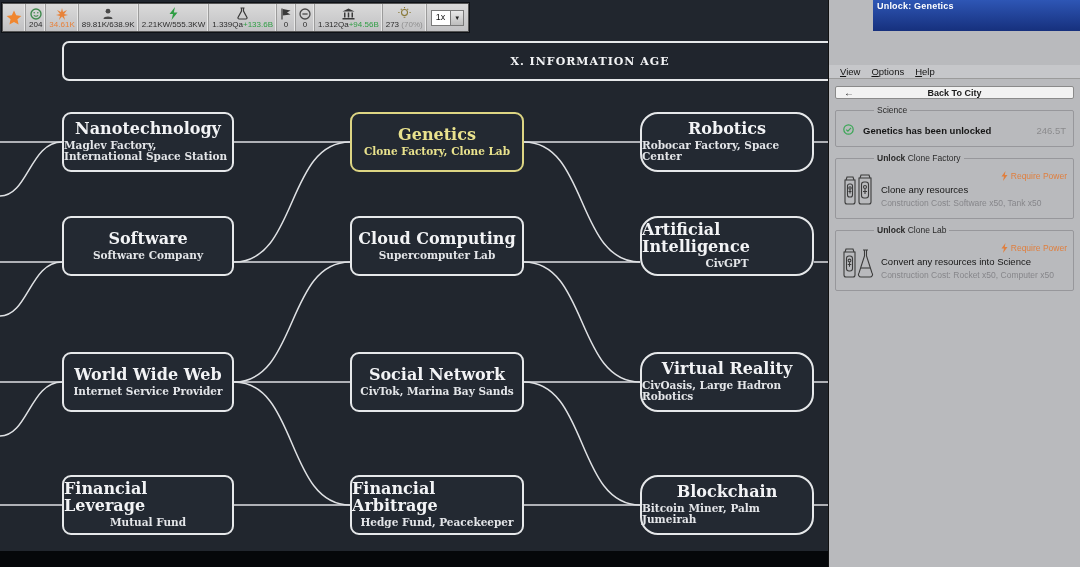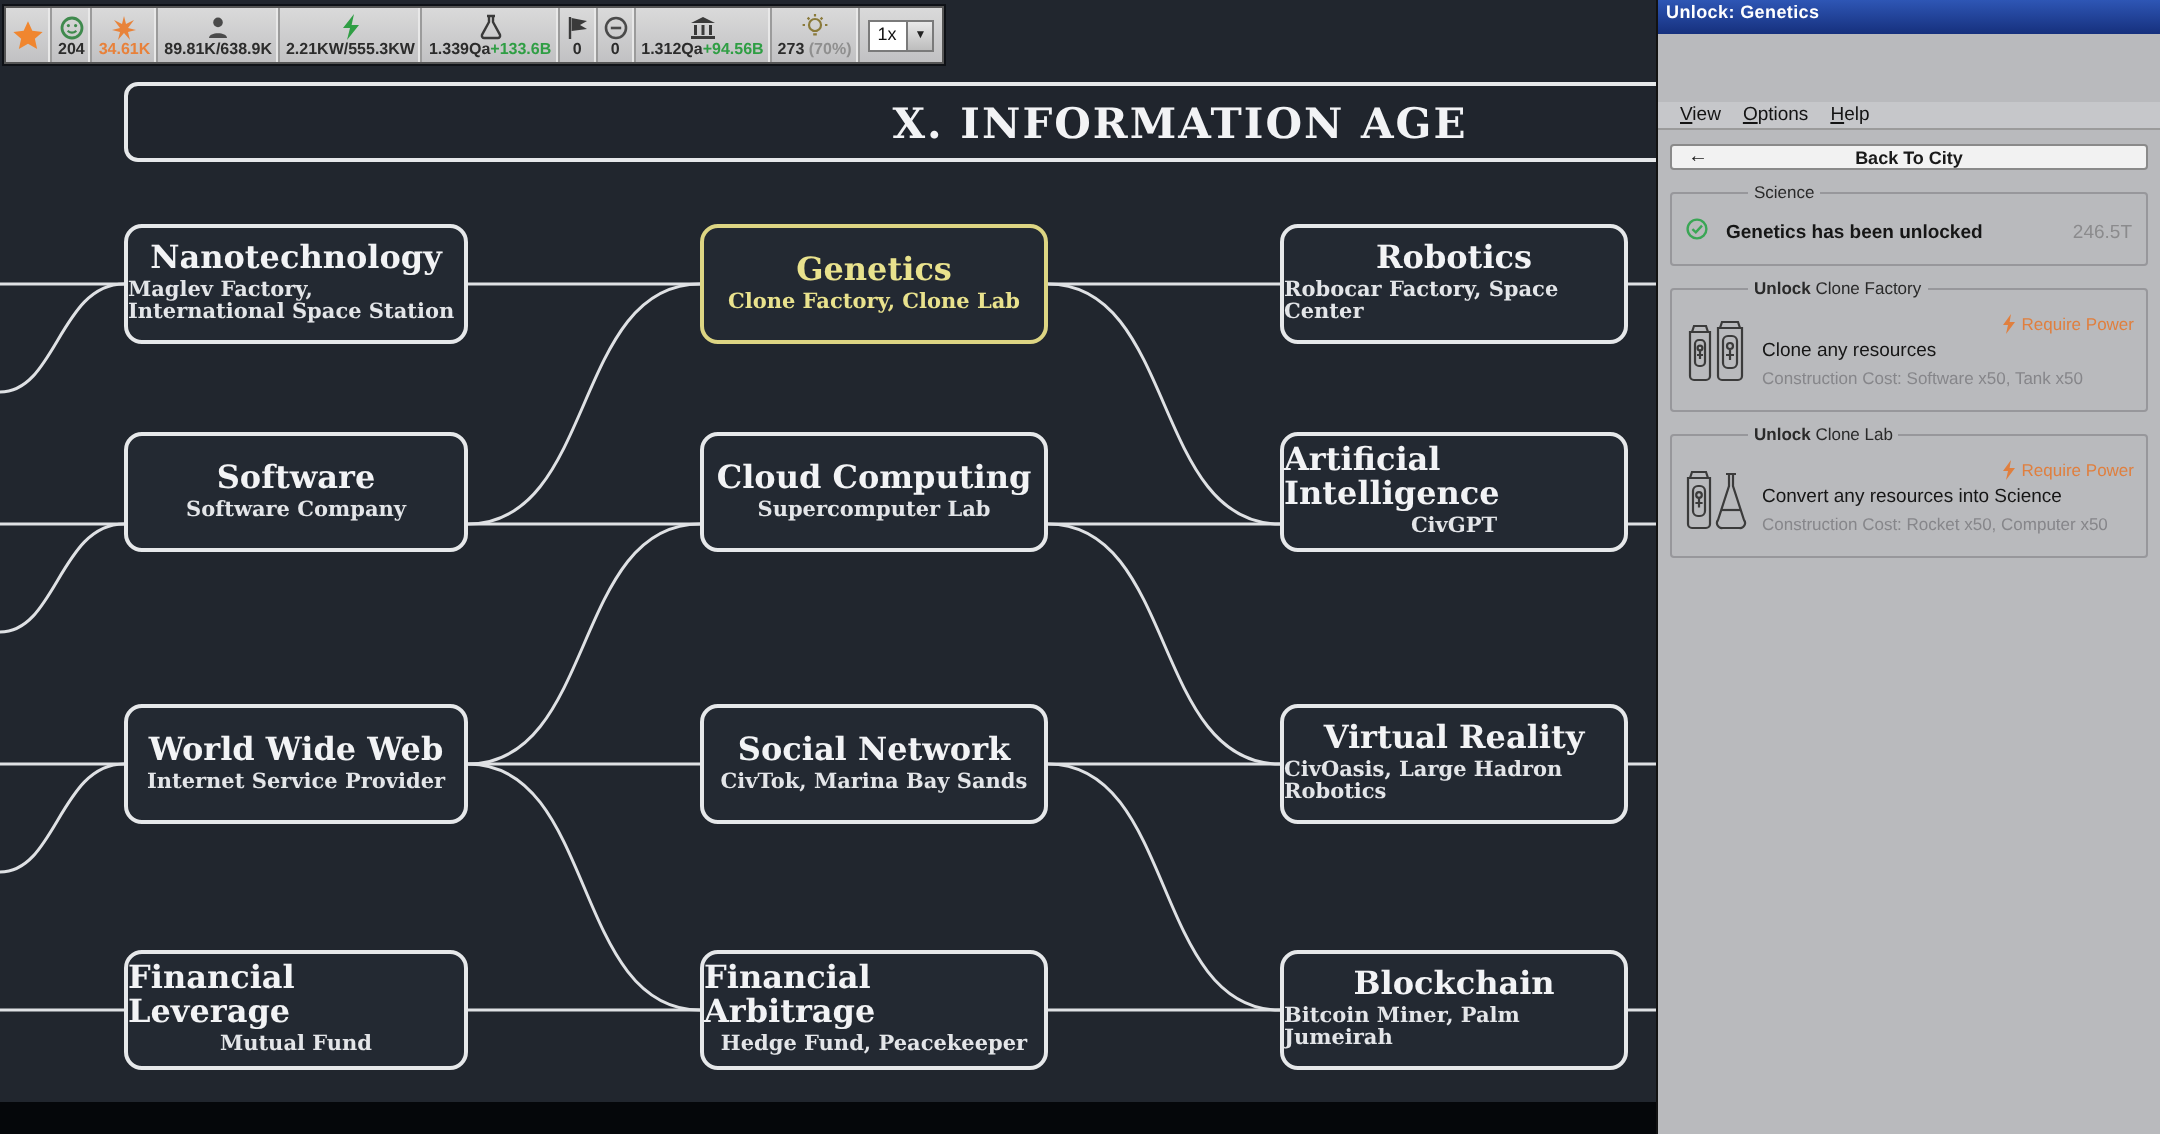--- a/index.html
+++ b/index.html
@@ -8,64 +8,64 @@
 
   
   .map { position:absolute; left:0; top:0; width:828px; height:567px;
          background:#21262e; overflow:hidden; }
   .map svg.links { position:absolute; left:0; top:0; }
   .bottom-strip { position:absolute; left:0; top:551px; width:828px; height:16px; background:#05070a; }
 
   .era-box { position:absolute; left:62px; top:41px; width:1056px; height:40px;
              border:2px solid #e6e8ea; border-radius:7px; background:#20252d;
              display:flex; align-items:center; justify-content:center; }
-  .era-title { font-family:"DejaVu Serif", serif; font-weight:bold; font-size:21px;
+  .era-title { font-family:"DejaVu Serif", serif; font-weight:bold; font-size:11px;
                color:#f2f3f5; letter-spacing:1px; }
 
   .tnode { position:absolute; height:60px; border:2px solid #e6e8ea; border-radius:9px;
            background:#232932; display:flex; flex-direction:column; align-items:center;
            justify-content:center; gap:2px; cursor:pointer; }
   .tnode .tn-title { font-family:"DejaVu Serif", serif; font-weight:bold; font-size:16px;
                      color:#f2f3f5; line-height:1.05; }
   .tnode .tn-sub { font-family:"DejaVu Serif", serif; font-weight:bold; font-size:10.5px;
                    color:#e3e5e8; line-height:1.1; }
   .tnode.hl { border-color:#ddd583; }
   .tnode.hl .tn-title, .tnode.hl .tn-sub { color:#e9e28d; }
 
   .c1 { left:62px;  width:172px; }
   .c2 { left:350px; width:174px; }
-  .c3 { left:640px; width:174px; }
+  .c3 { left:640px; width:174px;border-radius:18px; }
   .r1 { top:112px; } .r2 { top:216px; } .r3 { top:352px; } .r4 { top:475px; }
 
   
   .toolbar { position:absolute; left:2px; top:3px; height:29px; display:flex;
              background:linear-gradient(180deg,#dadada,#c1c1c3);
              border:1px solid #555; box-shadow:0 0 0 1px #0e1116; }
   .tcell { display:flex; flex-direction:column; align-items:center; justify-content:center;
            border-right:1px solid #9b9b9b; box-shadow:inset -1px 0 0 #e8e8e8;
            padding:1px 3px 0 3px; }
   .tcell:last-child { border-right:none; box-shadow:none; }
   .tcell .ticon { height:13px; display:flex; align-items:center; justify-content:center; }
-  .tcell .tval { font-size:8px; font-weight:bold; color:#2c2c2c; white-space:nowrap; line-height:9px; }
+  .tcell .tval { font-size:8px; font-weight:normal; color:#2c2c2c; white-space:nowrap; line-height:9px; }
   .tval .pos { color:#2f9e44; }
   .tval.orange { color:#e8813a; }
   .tval .dim { color:#8f8f8f; }
   .speed-cell { flex-direction:row; gap:0; padding:0 4px; }
   .speed-box { display:flex; border:1px solid #7a7a7a; background:#fff; height:16px; }
   .speed-val { font-size:9px; padding:1px 5px 0 4px; color:#111; }
   .speed-arrow { width:13px; background:linear-gradient(180deg,#e9e9e9,#bdbdbd);
                  border-left:1px solid #7a7a7a; font-size:6px; color:#222;
                  display:flex; align-items:center; justify-content:center; }
 
   
   .panel { position:absolute; left:828px; top:0; width:252px; height:567px;
            background:#b9babd; border-left:1px solid #121212; }
-  .wtitle { height:17px; background:linear-gradient(180deg,#2e56b5,#16307d);
+  .wtitle { height:31px; background:linear-gradient(180deg,#2e56b5,#16307d);
             color:#fff; font-size:9px; font-weight:bold; padding:1px 0 0 4px;
-            letter-spacing:.2px; }
+            letter-spacing:.2px;margin-left:44px; }
   .menubar { height:14px; background:#c6c7ca; border-bottom:1px solid #9b9b9b;
              display:flex; align-items:center; gap:11px; padding-left:11px;margin-top:34px; }
   .menu-item { display:inline-block; font-size:9.5px; color:#141414; cursor:default; }
   .menu-item::first-letter { text-decoration:underline; }
 
   .pcontent { padding:7px 6px 0 6px; }
   .back-btn { position:relative; height:13px; background:#f2f2f2; border:1px solid #8a8a8a;
               border-radius:2px; display:flex; align-items:center; justify-content:center;
               cursor:pointer; }
   .back-btn .arrow { position:absolute; left:8px; top:0; font-size:10px; color:#1a1a1a; line-height:12px; }

